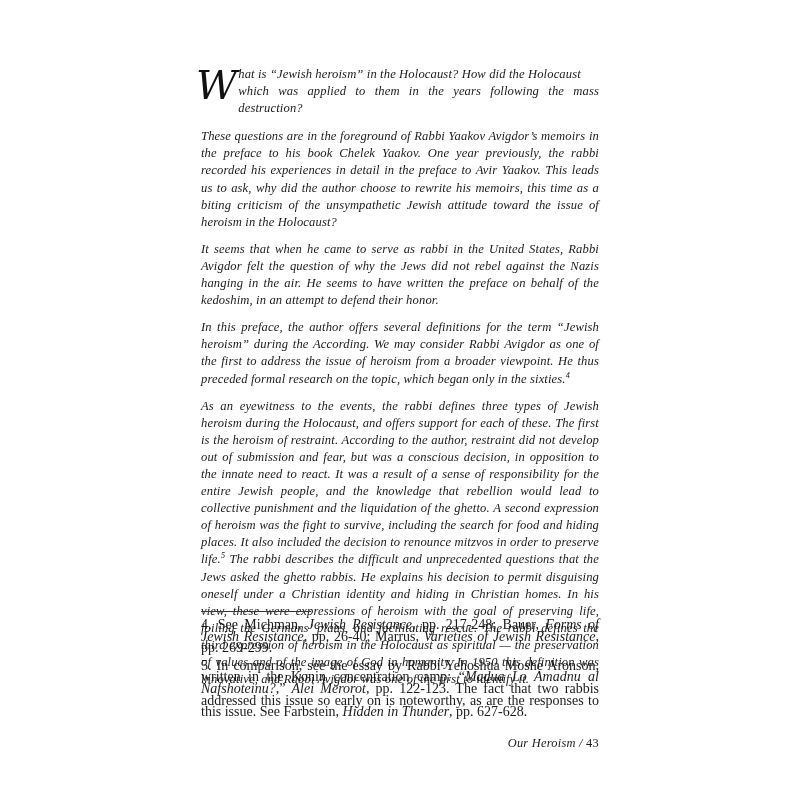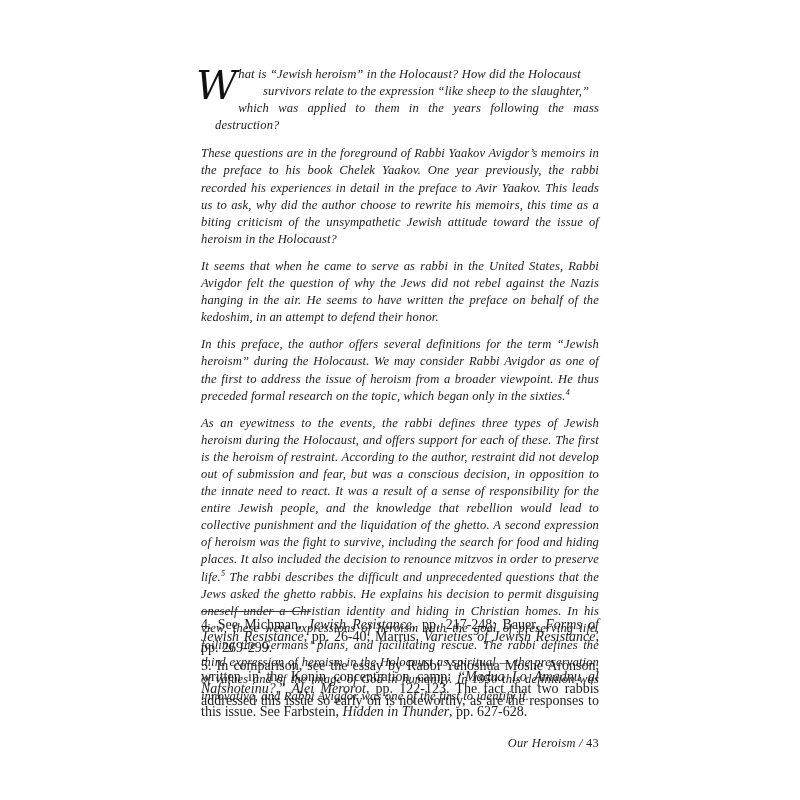--- a/index.html
+++ b/index.html
@@ -114,30 +114,29 @@
 <body>
 
 <div class="page">
 
   <div class="text-column">
 
     <p class="para para-opening">
       <span class="dropcap">W</span>
       <span class="opening-wrap">
         <span class="l1">hat is “Jewish heroism” in the Holocaust? How did the Holocaust</span>
-        <span class="l2">survivors relate to the expression “like sheep to the slaughter,”</span>
         <span class="l3">which was applied to them in the years following the mass destruction?</span>
       </span>
     </p>
 
     <p class="para">These questions are in the foreground of Rabbi Yaakov Avigdor’s memoirs in the preface to his book Chelek Yaakov. One year previously, the rabbi recorded his experiences in detail in the preface to Avir Yaakov. This leads us to ask, why did the author choose to rewrite his memoirs, this time as a biting criticism of the unsympathetic Jewish attitude toward the issue of heroism in the Holocaust?</p>
 
     <p class="para">It seems that when he came to serve as rabbi in the United States, Rabbi Avigdor felt the question of why the Jews did not rebel against the Nazis hanging in the air. He seems to have written the preface on behalf of the kedoshim, in an attempt to defend their honor.</p>
 
-    <p class="para"><span>In this preface, the author offers several definitions for the term “Jewish heroism” during the Holocaust. We may consider Rabbi Avigdor as one of the first to address the issue of heroism from a broader viewpoint. He thus preceded formal research on the topic, which began only in the sixties.</span><sup class="fn">4</sup></p>
+    <p class="para"><span>In this preface, the author offers several definitions for the term “Jewish heroism” during the According. We may consider Rabbi Avigdor as one of the first to address the issue of heroism from a broader viewpoint. He thus preceded formal research on the topic, which began only in the sixties.</span><sup class="fn">4</sup></p>
 
     <p class="para"><span>As an eyewitness to the events, the rabbi defines three types of Jewish heroism during the Holocaust, and offers support for each of these. The first is the heroism of restraint. According to the author, restraint did not develop out of submission and fear, but was a conscious decision, in opposition to the innate need to react. It was a result of a sense of responsibility for the entire Jewish people, and the knowledge that rebellion would lead to collective punishment and the liquidation of the ghetto. A second expression of heroism was the fight to survive, including the search for food and hiding places. It also included the decision to renounce mitzvos in order to preserve life.</span><sup class="fn">5</sup><span> The rabbi describes the difficult and unprecedented questions that the Jews asked the ghetto rabbis. He explains his decision to permit disguising oneself under a Christian identity and hiding in Christian homes. In his view, these were expressions of heroism with the goal of preserving life, foiling the Germans’ plans, and facilitating rescue. The rabbi defines the third expression of heroism in the Holocaust as spiritual — the preservation of values and of the image of God in humanity. In 1950 this definition was innovative, and Rabbi Avigdor was one of the first to identify it.</span></p>
 
   </div>
 
   <div class="footnotes">
     <hr class="fn-rule">
     <div id="footnote-list">
         <p class="footnote"><span>4.</span><span> See Michman, </span><em>Jewish Resistance</em><span>, pp. 217-248; Bauer, </span><em>Forms of Jewish Resistance</em><span>, pp. 26-40; Marrus, </span><em>Varieties of Jewish Resistance</em><span>, pp. 269-299.</span></p>
         <p class="footnote"><span>5.</span><span> In comparison, see the essay by Rabbi Yehoshua Moshe Aronson, written in the Konin concentration camp: “</span><em>Madua Lo Amadnu al Nafshoteinu?</em><span>,” </span><em>Alei Merorot</em><span>, pp. 122-123. The fact that two rabbis addressed this issue so early on is noteworthy, as are the responses to this issue. See Farbstein, </span><em>Hidden in Thunder</em><span>, pp. 627-628.</span></p>

